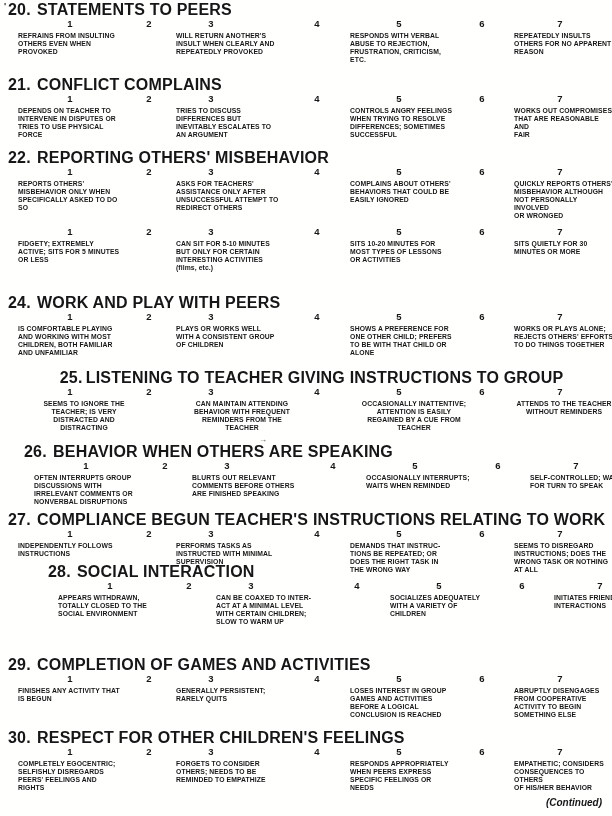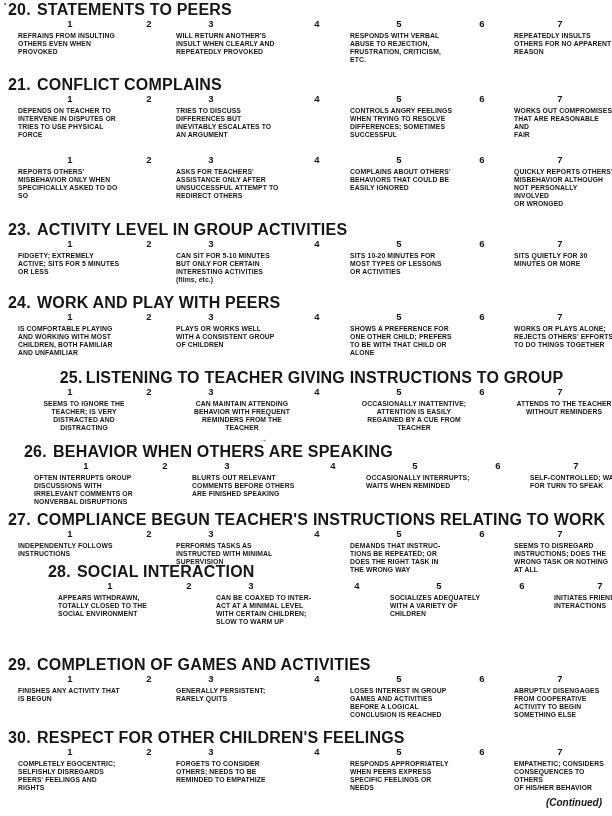--- a/index.html
+++ b/index.html
@@ -141,20 +141,23 @@
 WHEN TRYING TO RESOLVE
 DIFFERENCES; SOMETIMES
 SUCCESSFUL</p>
       <p class="anchor a7">WORKS OUT COMPROMISES
 THAT ARE REASONABLE AND
 FAIR</p>
     </div>
   </section>
 
   <section class="item">
+    <div class="head">
+      <span class="num">22.</span><span class="title">REPORTING OTHERS' MISBEHAVIOR</span>
+    </div>
     <div class="scale">
       <span class="sn sn1">1</span>
       <span class="sn sn2">2</span>
       <span class="sn sn3">3</span>
       <span class="sn sn4">4</span>
       <span class="sn sn5">5</span>
       <span class="sn sn6">6</span>
       <span class="sn sn7">7</span>
     </div>
     <div class="anchors">
@@ -170,23 +173,20 @@
 BEHAVIORS THAT COULD BE
 EASILY IGNORED</p>
       <p class="anchor a7">QUICKLY REPORTS OTHERS'
 MISBEHAVIOR ALTHOUGH
 NOT PERSONALLY INVOLVED
 OR WRONGED</p>
     </div>
   </section>
 
   <section class="item">
-    <div class="head">
-      <span class="num">23.</span><span class="title">ACTIVITY LEVEL IN GROUP ACTIVITIES</span>
-    </div>
     <div class="scale">
       <span class="sn sn1">1</span>
       <span class="sn sn2">2</span>
       <span class="sn sn3">3</span>
       <span class="sn sn4">4</span>
       <span class="sn sn5">5</span>
       <span class="sn sn6">6</span>
       <span class="sn sn7">7</span>
     </div>
     <div class="anchors">

